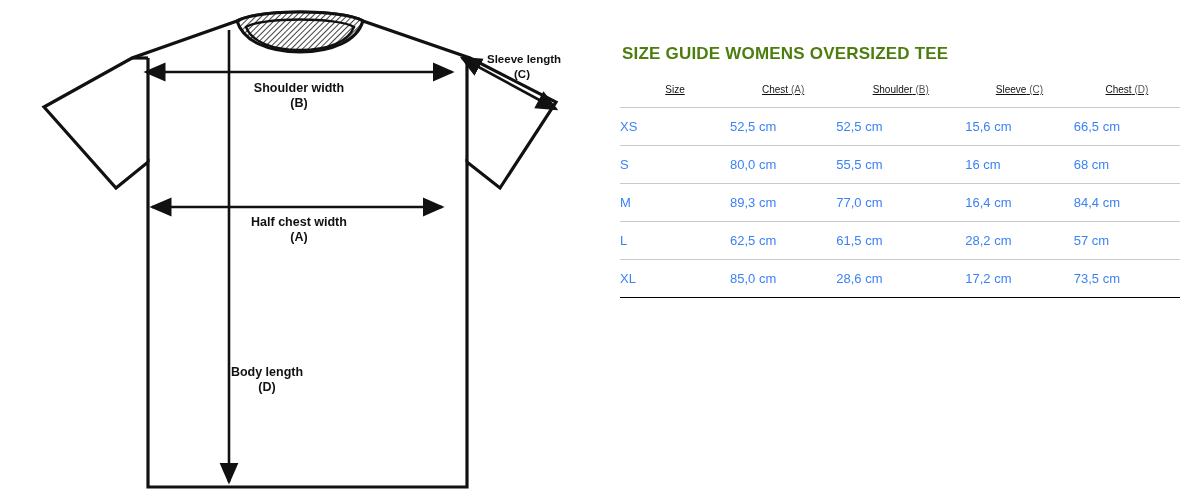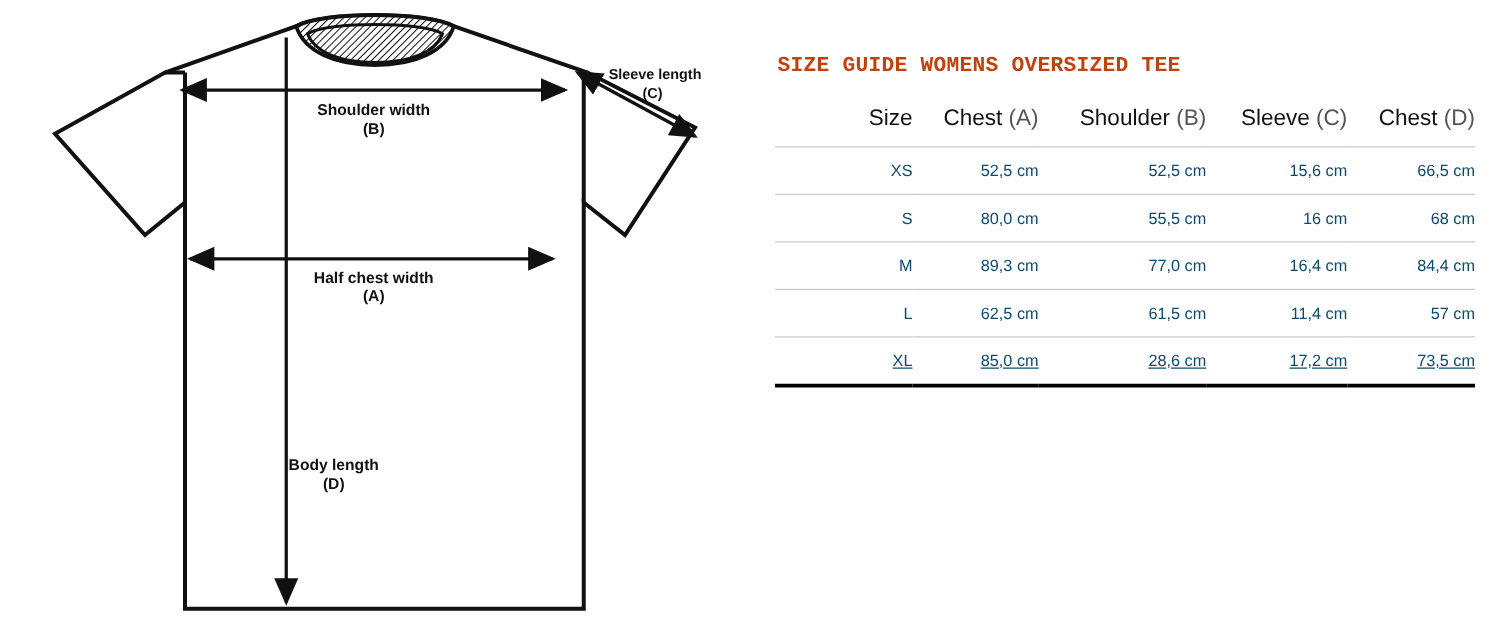--- a/index.html
+++ b/index.html
@@ -37,50 +37,50 @@
     padding: 0;
     box-sizing: border-box;
   }
   .guide-title {
     position: absolute;
     left: 22px;
     top: 44px;
     font-size: 17px;
     font-weight: bold;
     letter-spacing: 0.2px;
-    font-family: Liberation Mono, monospace;
-    color: #c2410c;
+    font-family: Liberation Sans, sans-serif;
+    color: #4d7c0f;
     white-space: nowrap;
   }
   table.size-table {
     position: absolute;
     left: 20px;
     top: 72px;
     width: 560px;
     border-collapse: collapse;
     font-size: 12.5px;
   }
   table.size-table th {
     font-weight: normal;
     color: #111;
     padding: 12px 0 12px 0;
-    text-align: right;
-    font-size: 18px;
+    text-align: center;
+    font-size: 10px;
     border-bottom: 1px solid #c9c9c9;
+    text-decoration: underline;
   }
   table.size-table td {
-    text-align: right;
+    text-align: left;
     padding: 11px 0 11px 0;
     border-bottom: 1px solid #c9c9c9;
     font-size: 13px;
-    color: #0c4a6e;
+    color: #3b82f6;
   }
   table.size-table tr:last-child td {
-    border-bottom: 3px solid #000000;
-    text-decoration: underline;
+    border-bottom: 1px solid #000000;
   }
   table.size-table th.col-size, table.size-table td.col-size {
     width: 110px;
   }
   .muted-paren {
     color: #555;
   }
   .dim-label {
     font-family: "Liberation Sans", sans-serif;
     font-size: 12.5px;
@@ -218,21 +218,21 @@
           <td class="col-size">M</td>
           <td>89,3 cm</td>
           <td>77,0 cm</td>
           <td>16,4 cm</td>
           <td>84,4 cm</td>
         </tr>
         <tr>
           <td class="col-size">L</td>
           <td>62,5 cm</td>
           <td>61,5 cm</td>
-          <td>11,4 cm</td>
+          <td>28,2 cm</td>
           <td>57 cm</td>
         </tr>
         <tr>
           <td class="col-size">XL</td>
           <td>85,0 cm</td>
           <td>28,6 cm</td>
           <td>17,2 cm</td>
           <td>73,5 cm</td>
         </tr>
       </tbody>

